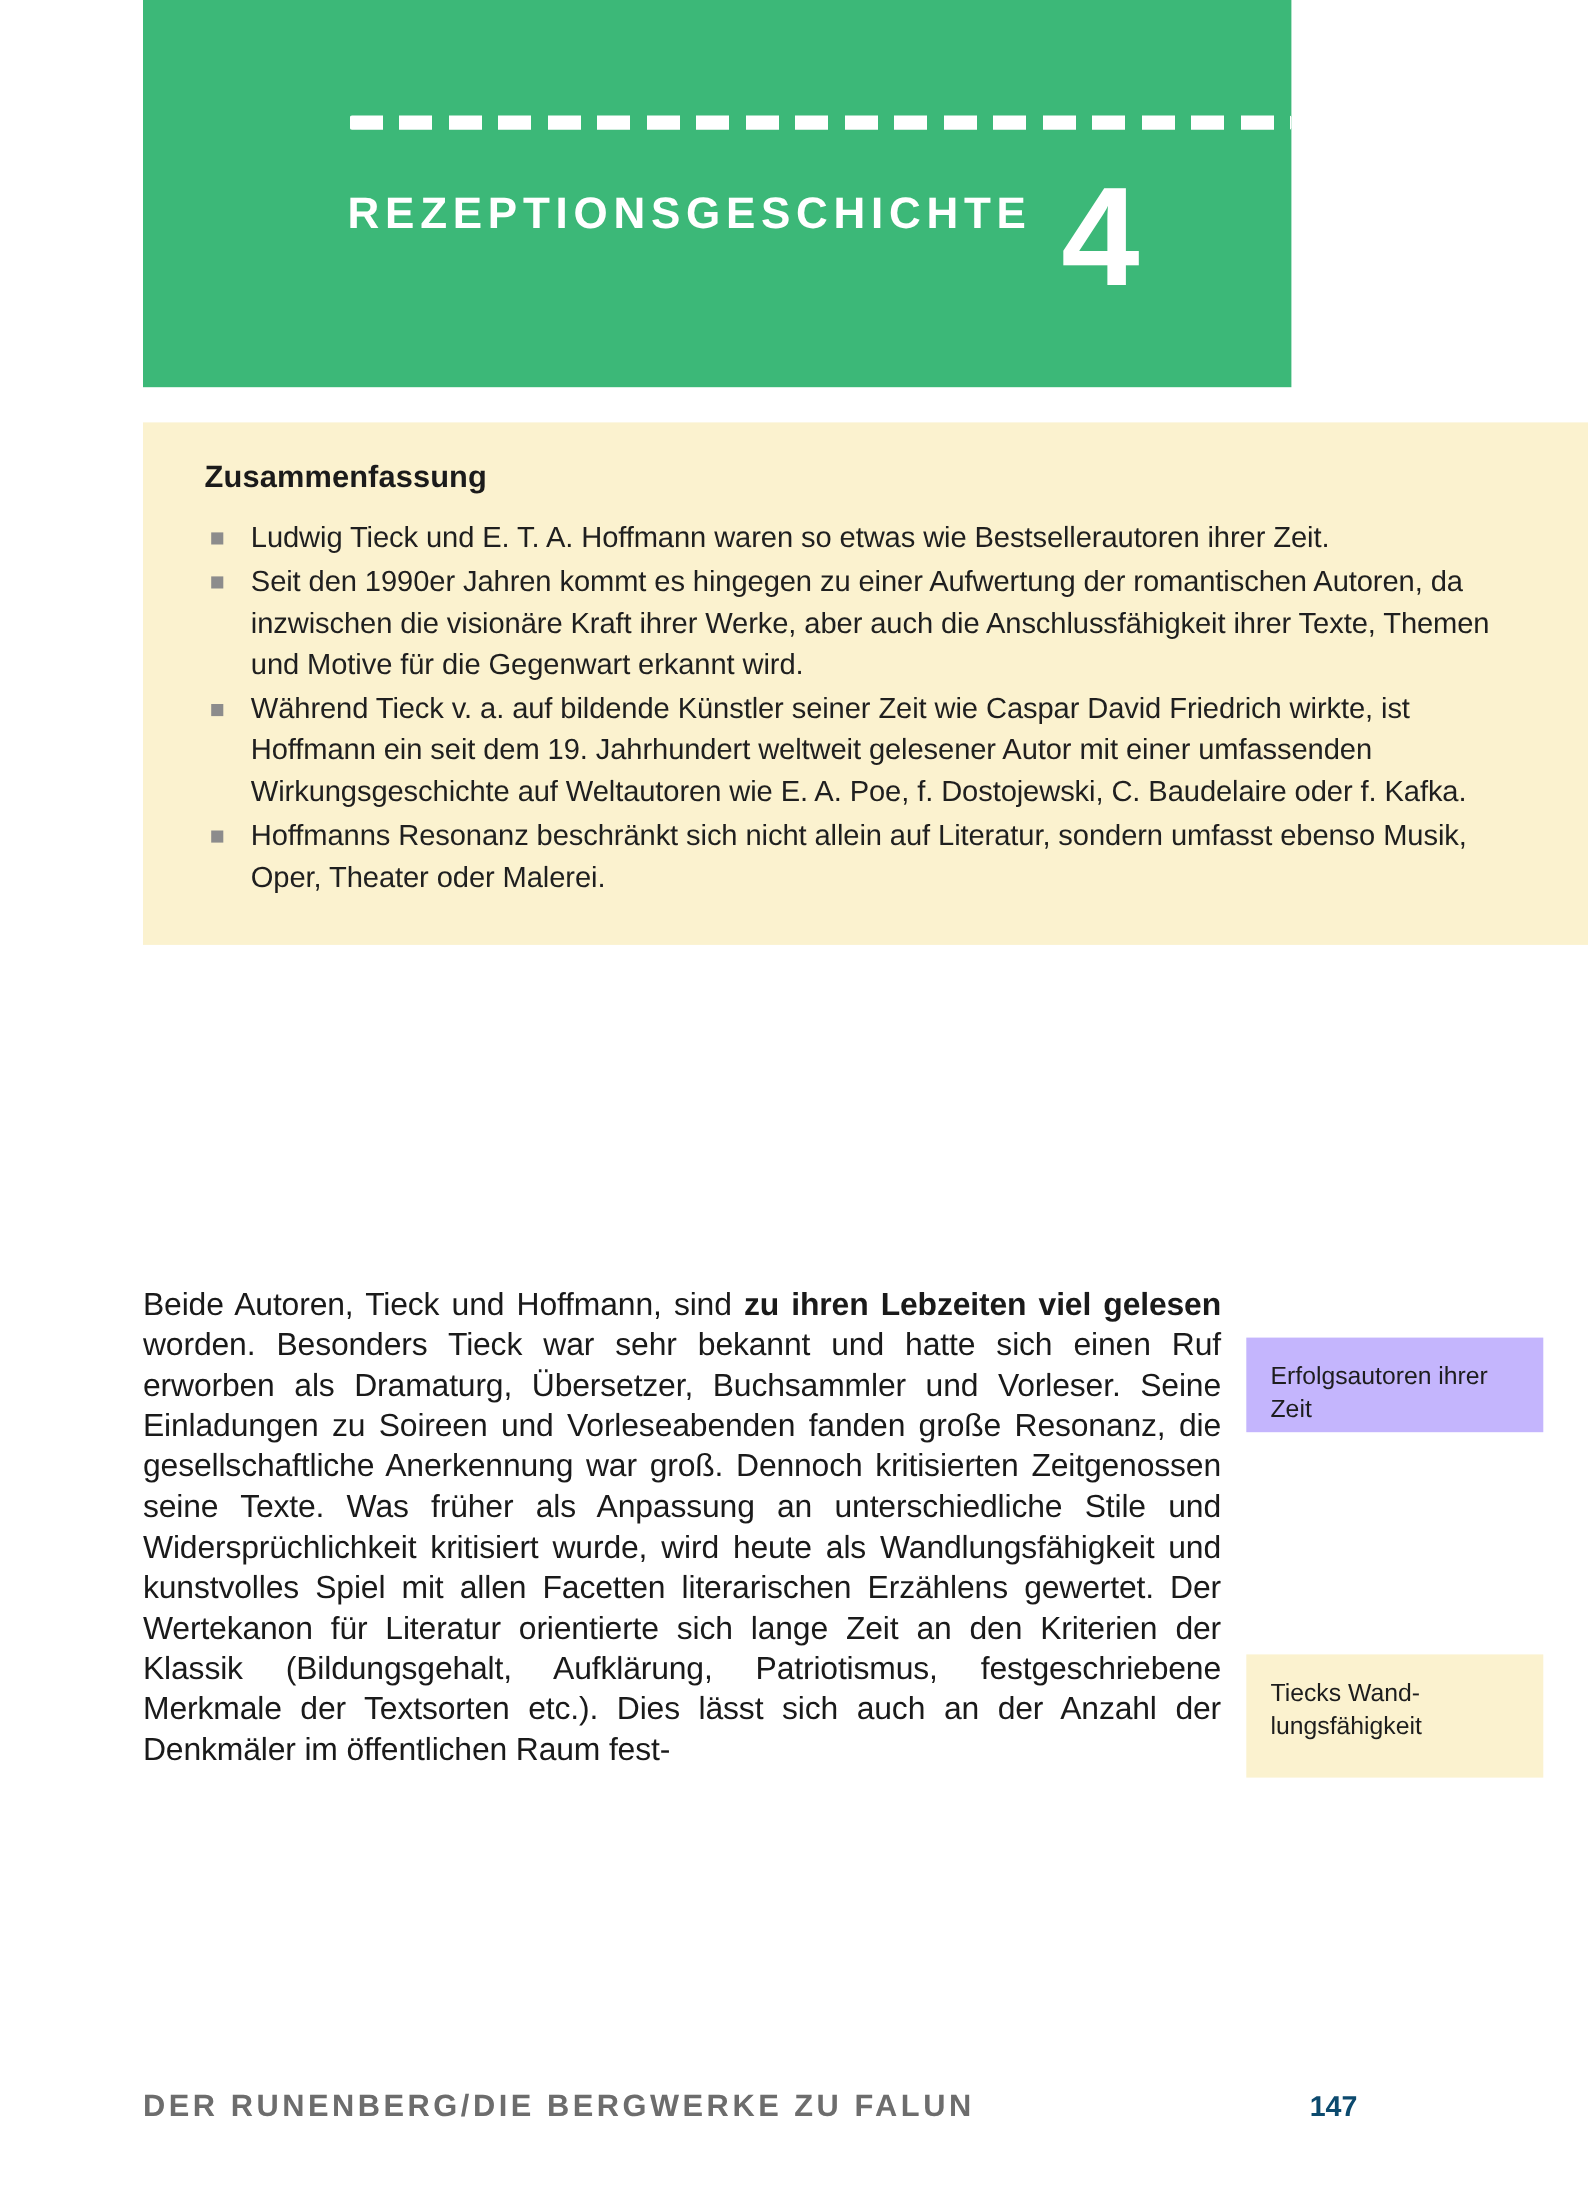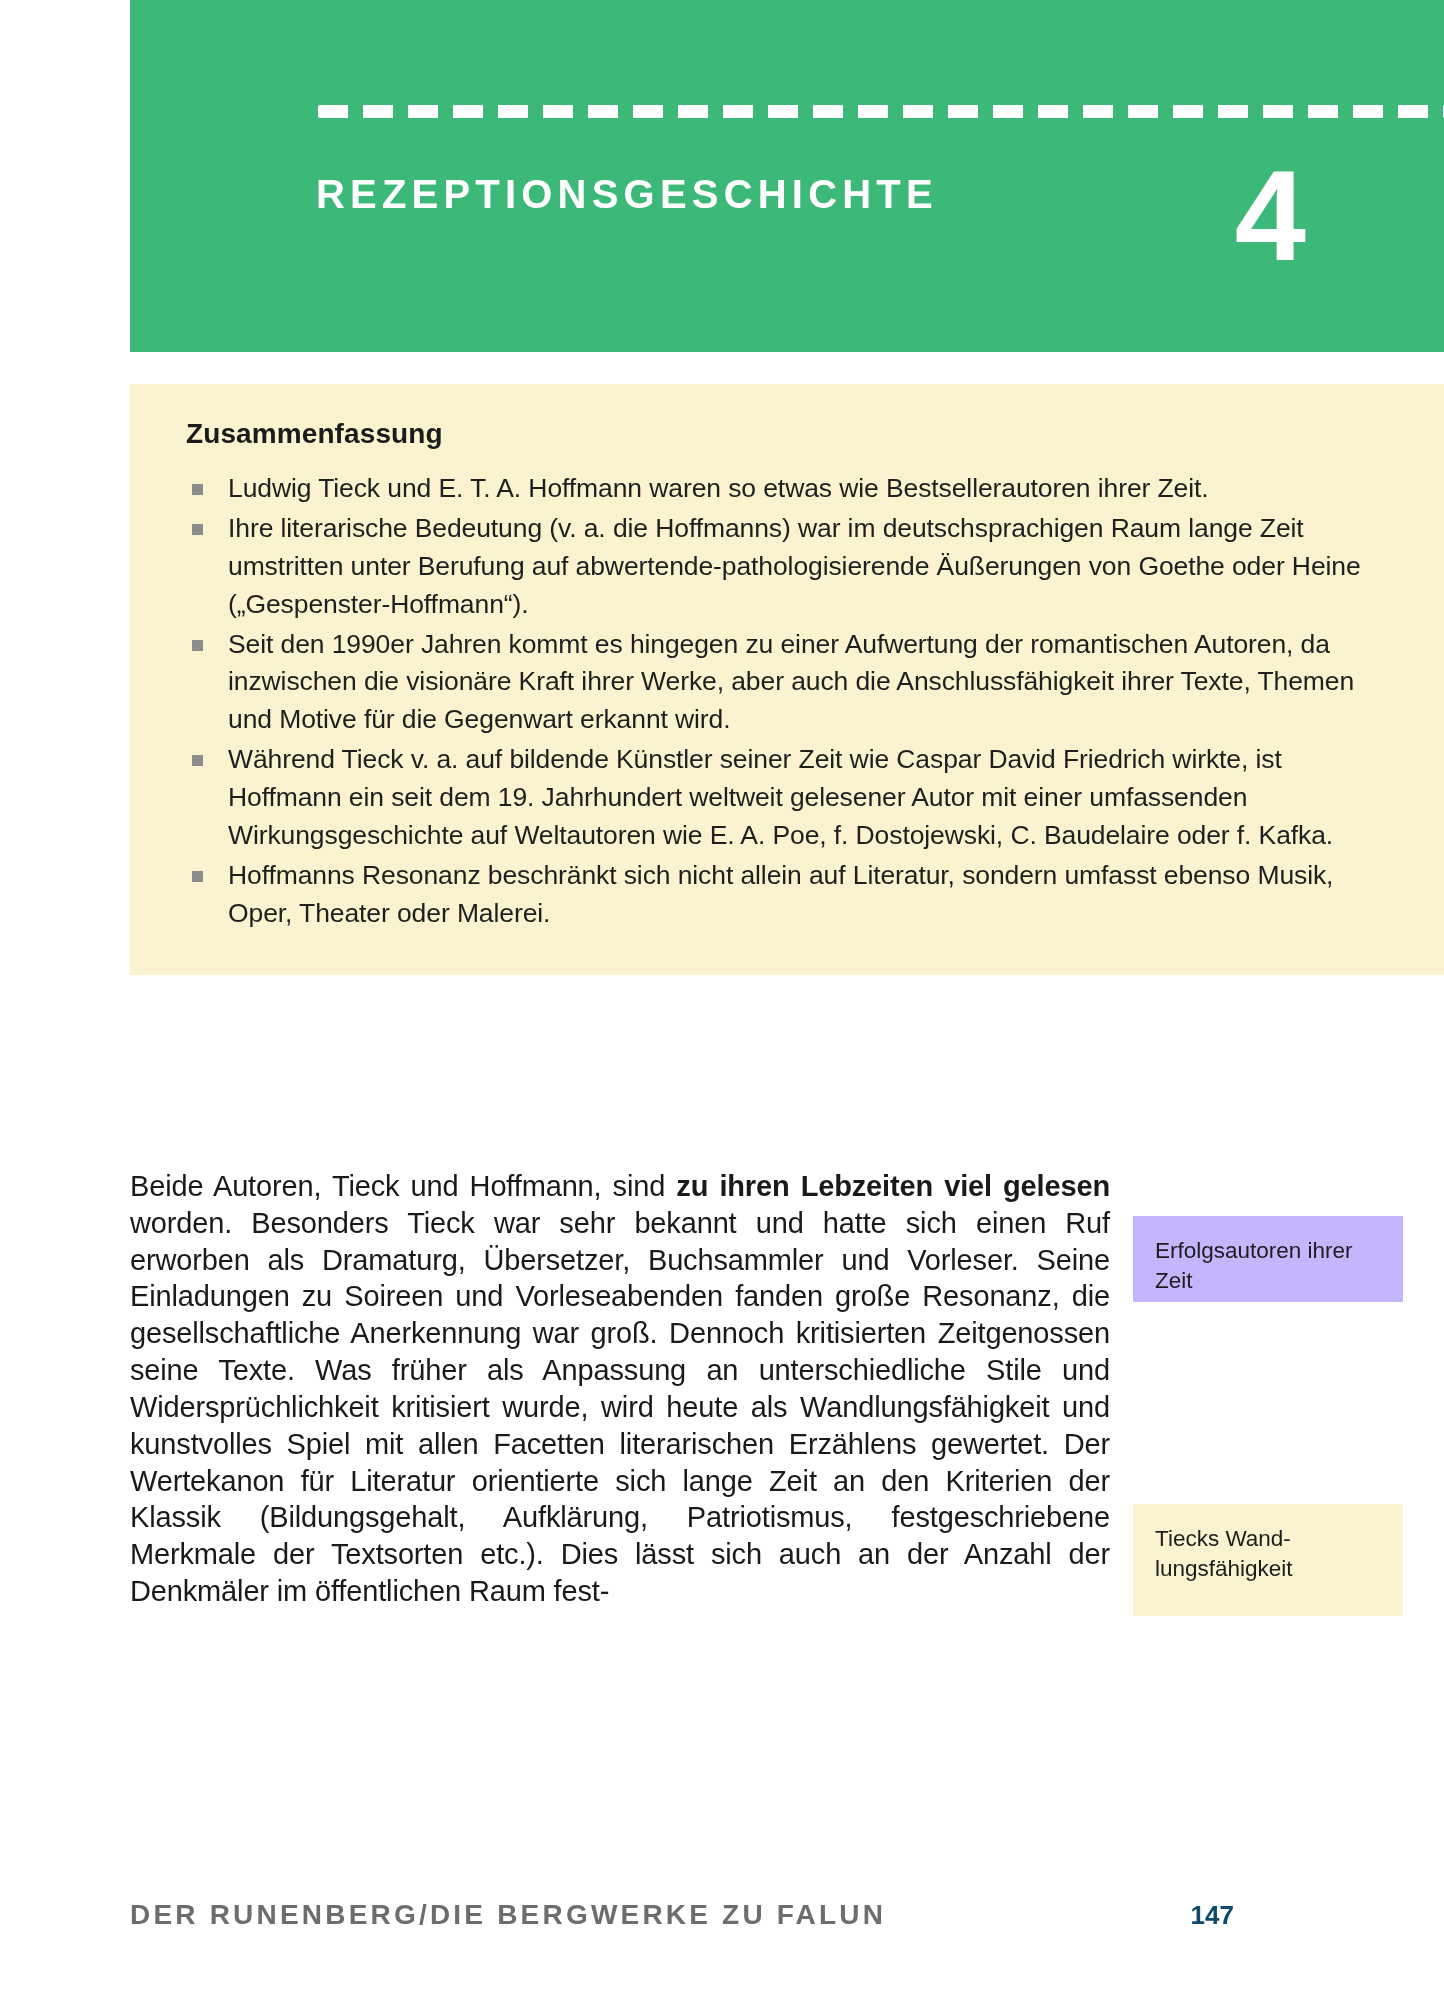--- a/index.html
+++ b/index.html
@@ -22,21 +22,21 @@
     position: absolute;
     inset: 0;
     background: #ffffff;
   }
 
   
   .chapter-band {
     position: absolute;
     left: 130px;
     top: 0;
-    width: 1314px;
+    width: 1044px;
     height: 352px;
     background: #3cb878;
   }
   .dashed-rule {
     position: absolute;
     left: 188px;
     top: 105px;
     right: 0;
     height: 13px;
     background-image: repeating-linear-gradient(
@@ -182,24 +182,20 @@
 
   <div class="summary-box" style="background: rgb(251, 242, 207);">
     <div class="summary-heading">Zusammenfassung</div>
     <ul class="summary-list">
       <li class="summary-item">
         <span class="bullet-square"></span>
         <span>Ludwig Tieck und E. T. A. Hoffmann waren so etwas wie Bestsellerautoren ihrer Zeit.</span>
       </li>
       <li class="summary-item">
         <span class="bullet-square"></span>
-        <span>Ihre literarische Bedeutung (v. a. die Hoffmanns) war im deutschsprachigen Raum lange Zeit umstritten unter Berufung auf abwertende-pathologisie­rende Äußerungen von Goethe oder Heine („Gespenster-Hoffmann“).</span>
-      </li>
-      <li class="summary-item">
-        <span class="bullet-square"></span>
         <span>Seit den 1990er Jahren kommt es hingegen zu einer Aufwertung der roman­tischen Autoren, da inzwischen die visionäre Kraft ihrer Werke, aber auch die Anschlussfähigkeit ihrer Texte, Themen und Motive für die Gegenwart erkannt wird.</span>
       </li>
       <li class="summary-item">
         <span class="bullet-square"></span>
         <span>Während Tieck v. a. auf bildende Künstler seiner Zeit wie Caspar David Fried­rich wirkte, ist Hoffmann ein seit dem 19. Jahrhundert weltweit gelesener Autor mit einer umfassenden Wirkungsgeschichte auf Weltautoren wie E. A. Poe, f. Dostojewski, C. Baudelaire oder f. Kafka.</span>
       </li>
       <li class="summary-item">
         <span class="bullet-square"></span>
         <span>Hoffmanns Resonanz beschränkt sich nicht allein auf Literatur, sondern umfasst ebenso Musik, Oper, Theater oder Malerei.</span>
       </li>

